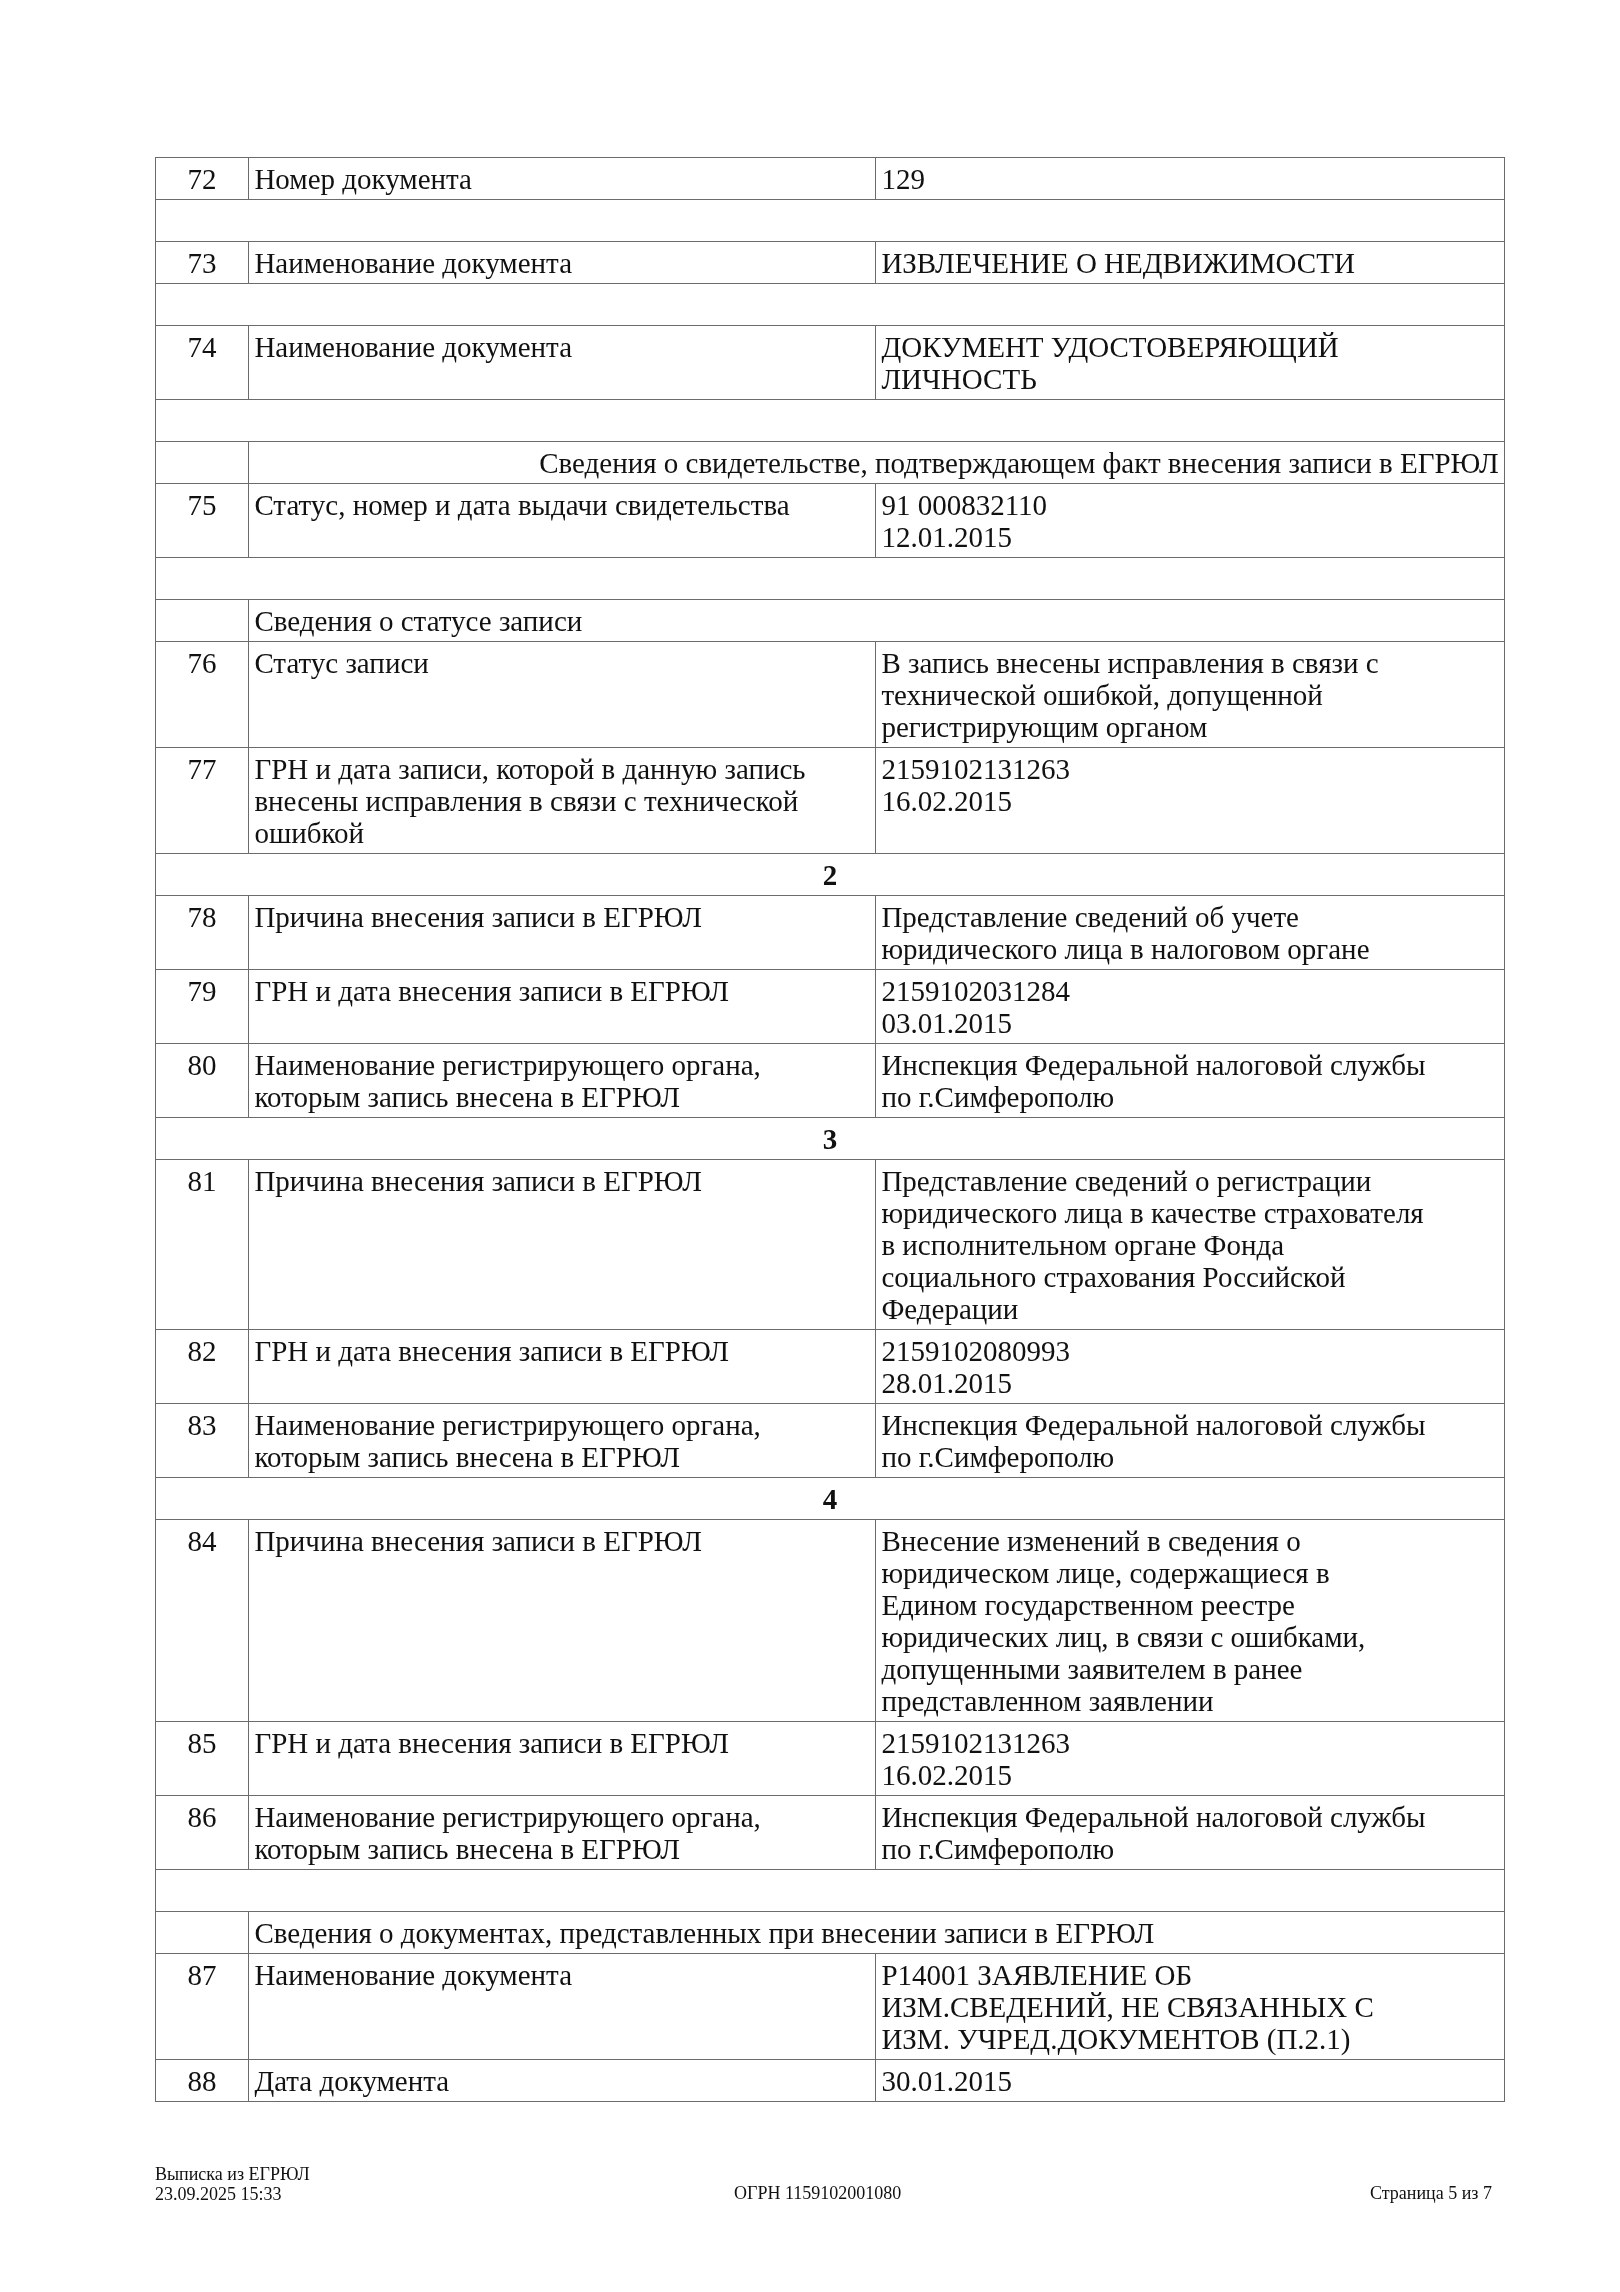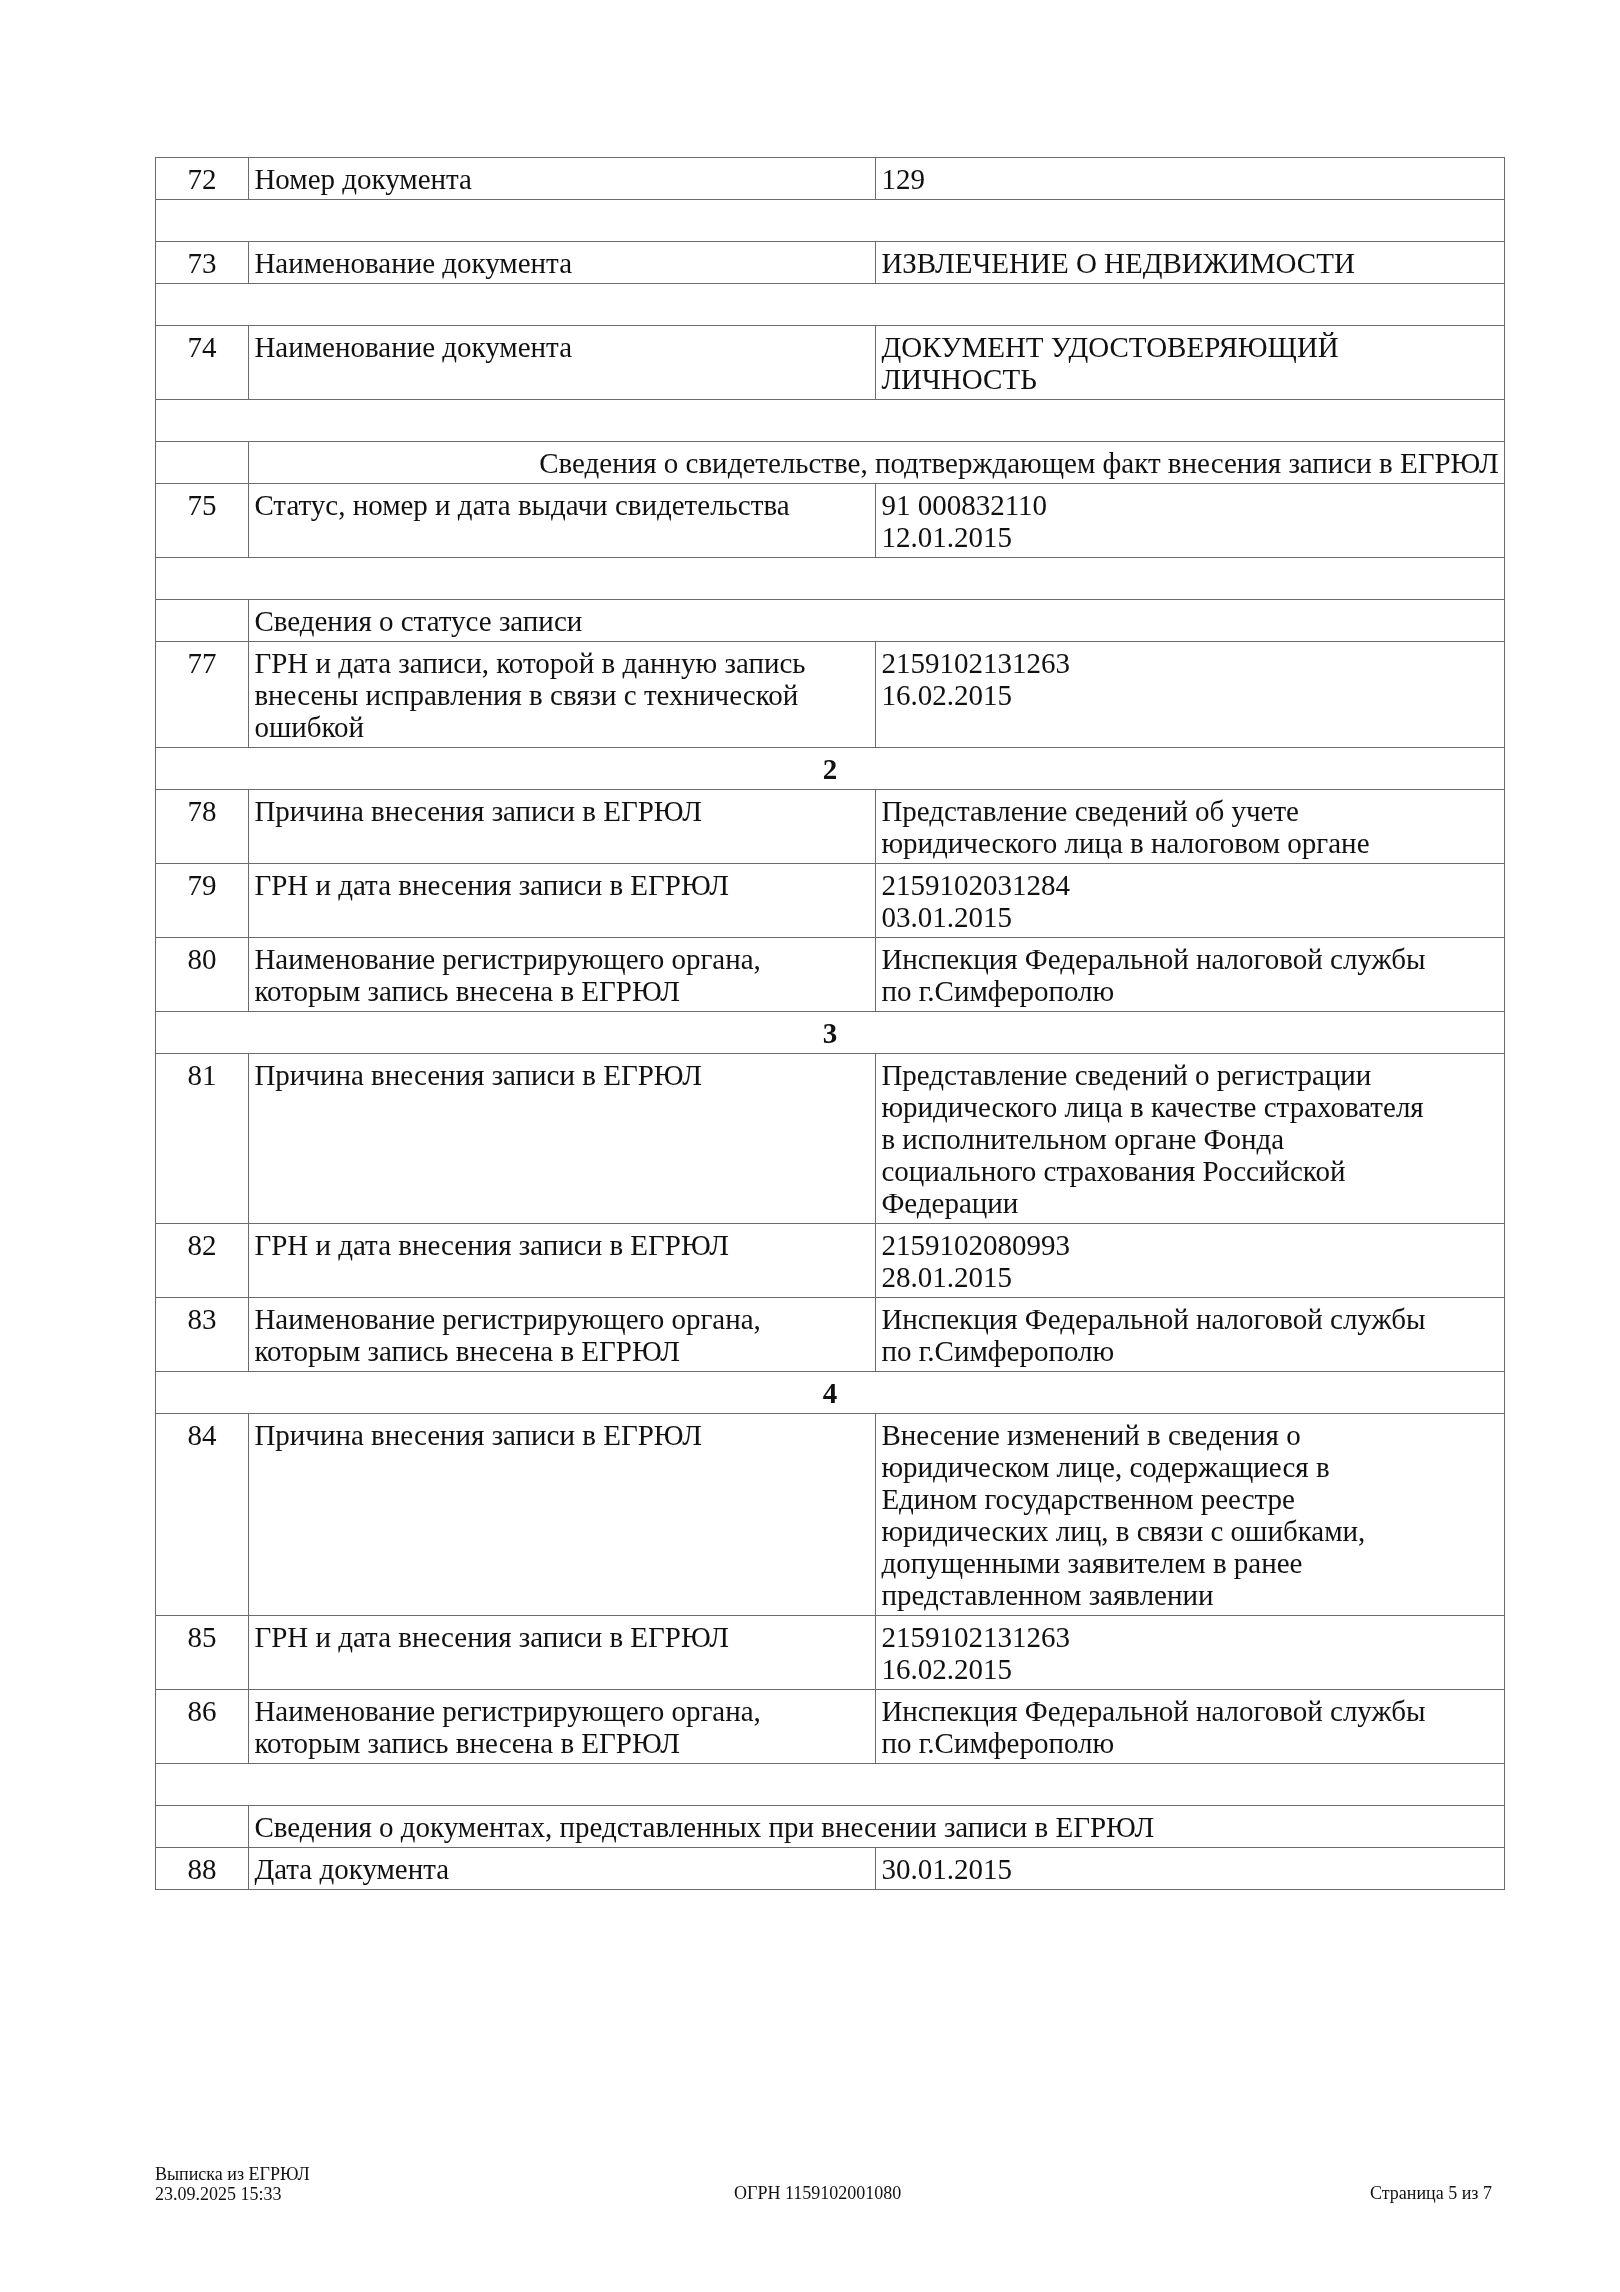--- a/index.html
+++ b/index.html
@@ -73,20 +73,29 @@
         </td>
       </tr>
       <tr class="spacer">
         <td colspan="3"></td>
       </tr>
       <tr>
         <td></td>
         <td colspan="2">Сведения о статусе записи</td>
       </tr>
       <tr>
+        <td class="num">76</td>
+        <td>Статус записи</td>
+        <td>
+          <span class="line">В запись внесены исправления в связи с</span>
+          <span class="line">технической ошибкой, допущенной</span>
+          <span class="line">регистрирующим органом</span>
+        </td>
+      </tr>
+      <tr>
         <td class="num">77</td>
         <td>ГРН и дата записи, которой в данную запись внесены исправления в связи с технической ошибкой</td>
         <td>
           <span class="line">2159102131263</span>
           <span class="line">16.02.2015</span>
         </td>
       </tr>
       <tr class="group">
         <td colspan="3">2</td>
       </tr>
@@ -176,20 +185,29 @@
         </td>
       </tr>
       <tr class="spacer">
         <td colspan="3"></td>
       </tr>
       <tr>
         <td></td>
         <td colspan="2">Сведения о документах, представленных при внесении записи в ЕГРЮЛ</td>
       </tr>
       <tr>
+        <td class="num">87</td>
+        <td>Наименование документа</td>
+        <td>
+          <span class="line">Р14001 ЗАЯВЛЕНИЕ ОБ</span>
+          <span class="line">ИЗМ.СВЕДЕНИЙ, НЕ СВЯЗАННЫХ С</span>
+          <span class="line">ИЗМ. УЧРЕД.ДОКУМЕНТОВ (П.2.1)</span>
+        </td>
+      </tr>
+      <tr>
         <td class="num">88</td>
         <td>Дата документа</td>
         <td>
           <span class="line">30.01.2015</span>
         </td>
       </tr>
     </tbody>
 </table>
 
 <div class="footer left">

